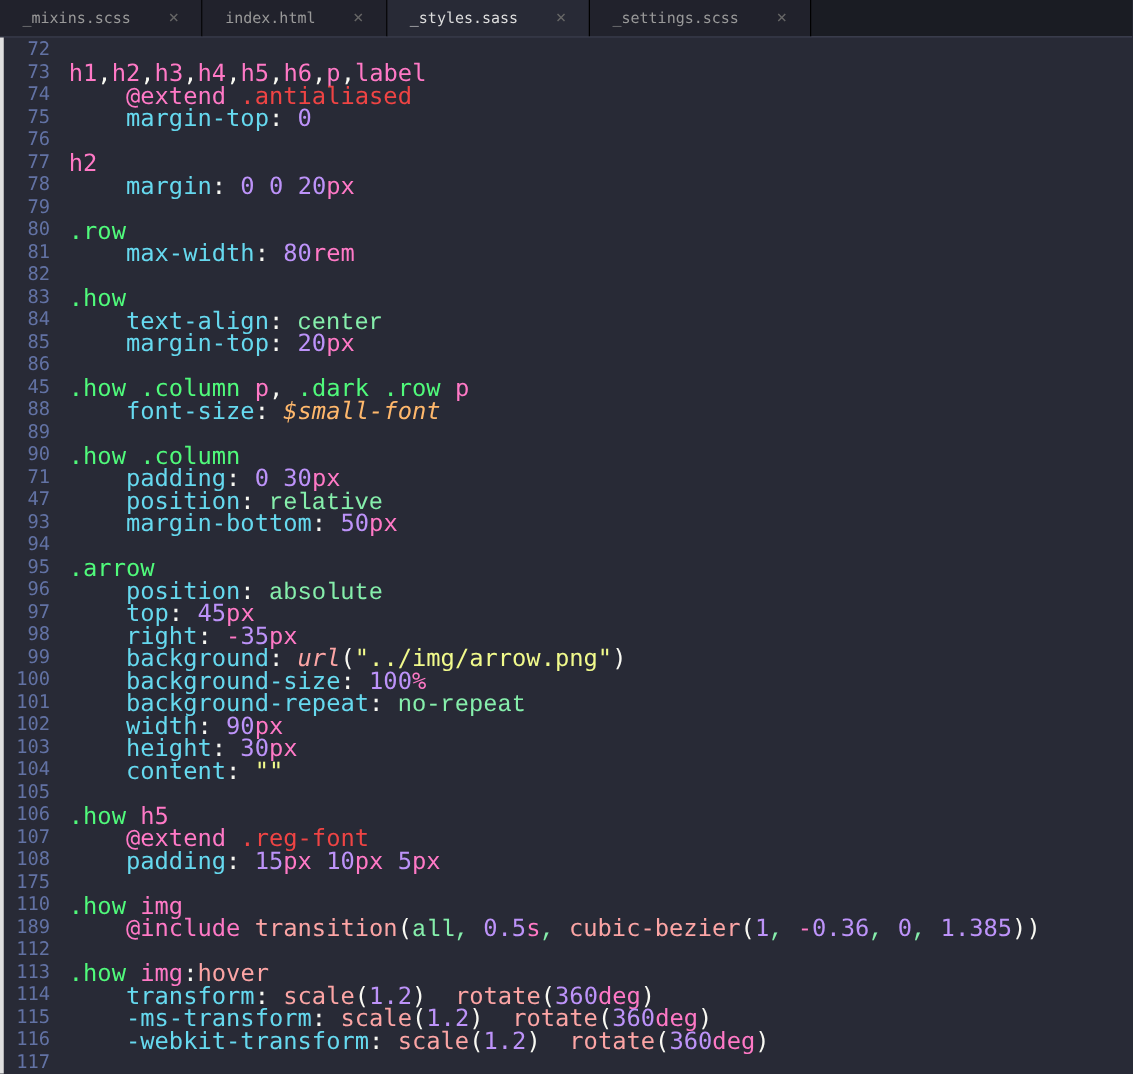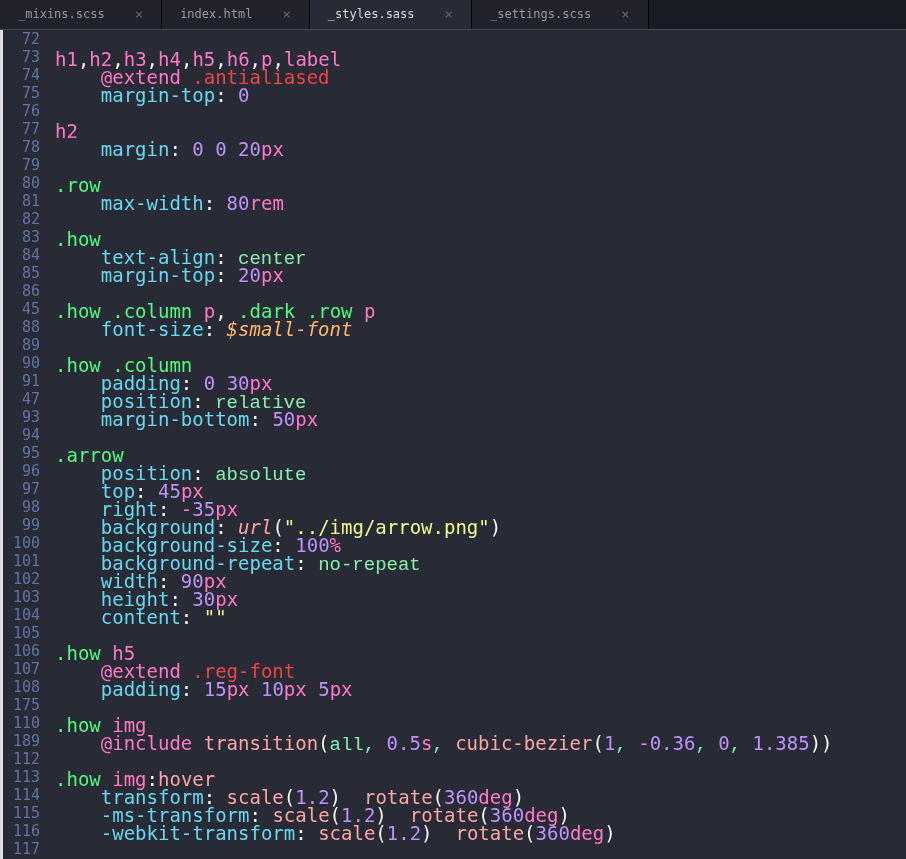--- a/index.html
+++ b/index.html
@@ -120,21 +120,21 @@
       <div class="ln">81</div>
       <div class="ln">82</div>
       <div class="ln">83</div>
       <div class="ln">84</div>
       <div class="ln">85</div>
       <div class="ln">86</div>
       <div class="ln">45</div>
       <div class="ln">88</div>
       <div class="ln">89</div>
       <div class="ln">90</div>
-      <div class="ln">91</div>
+      <div class="ln">71</div>
       <div class="ln">47</div>
       <div class="ln">93</div>
       <div class="ln">94</div>
       <div class="ln">95</div>
       <div class="ln">96</div>
       <div class="ln">97</div>
       <div class="ln">98</div>
       <div class="ln">99</div>
       <div class="ln">100</div>
       <div class="ln">101</div>

